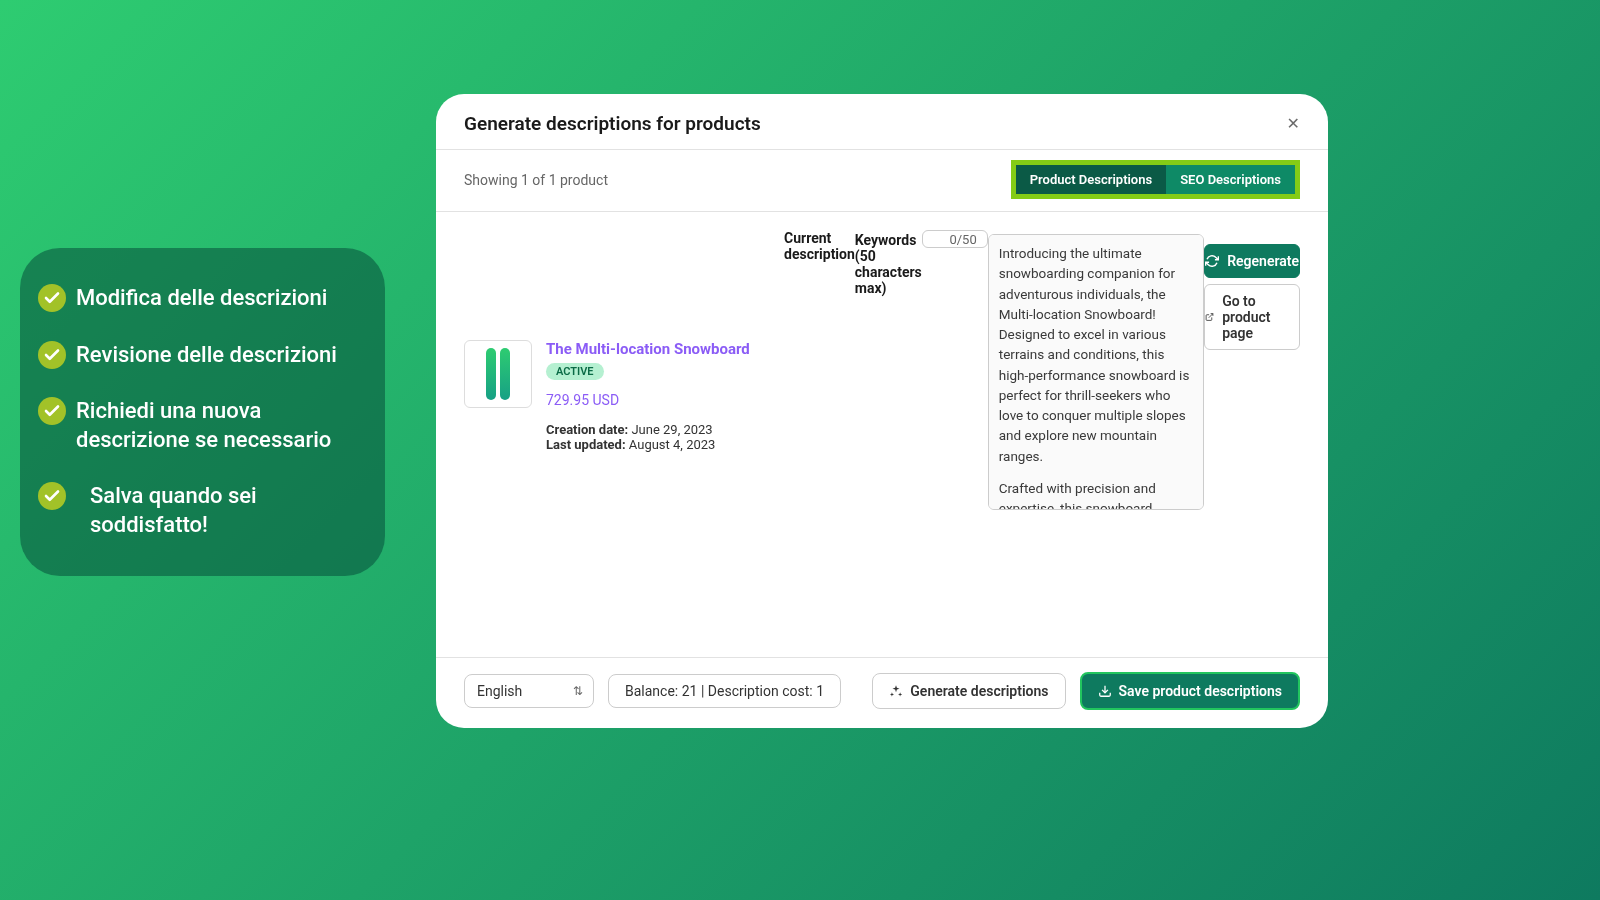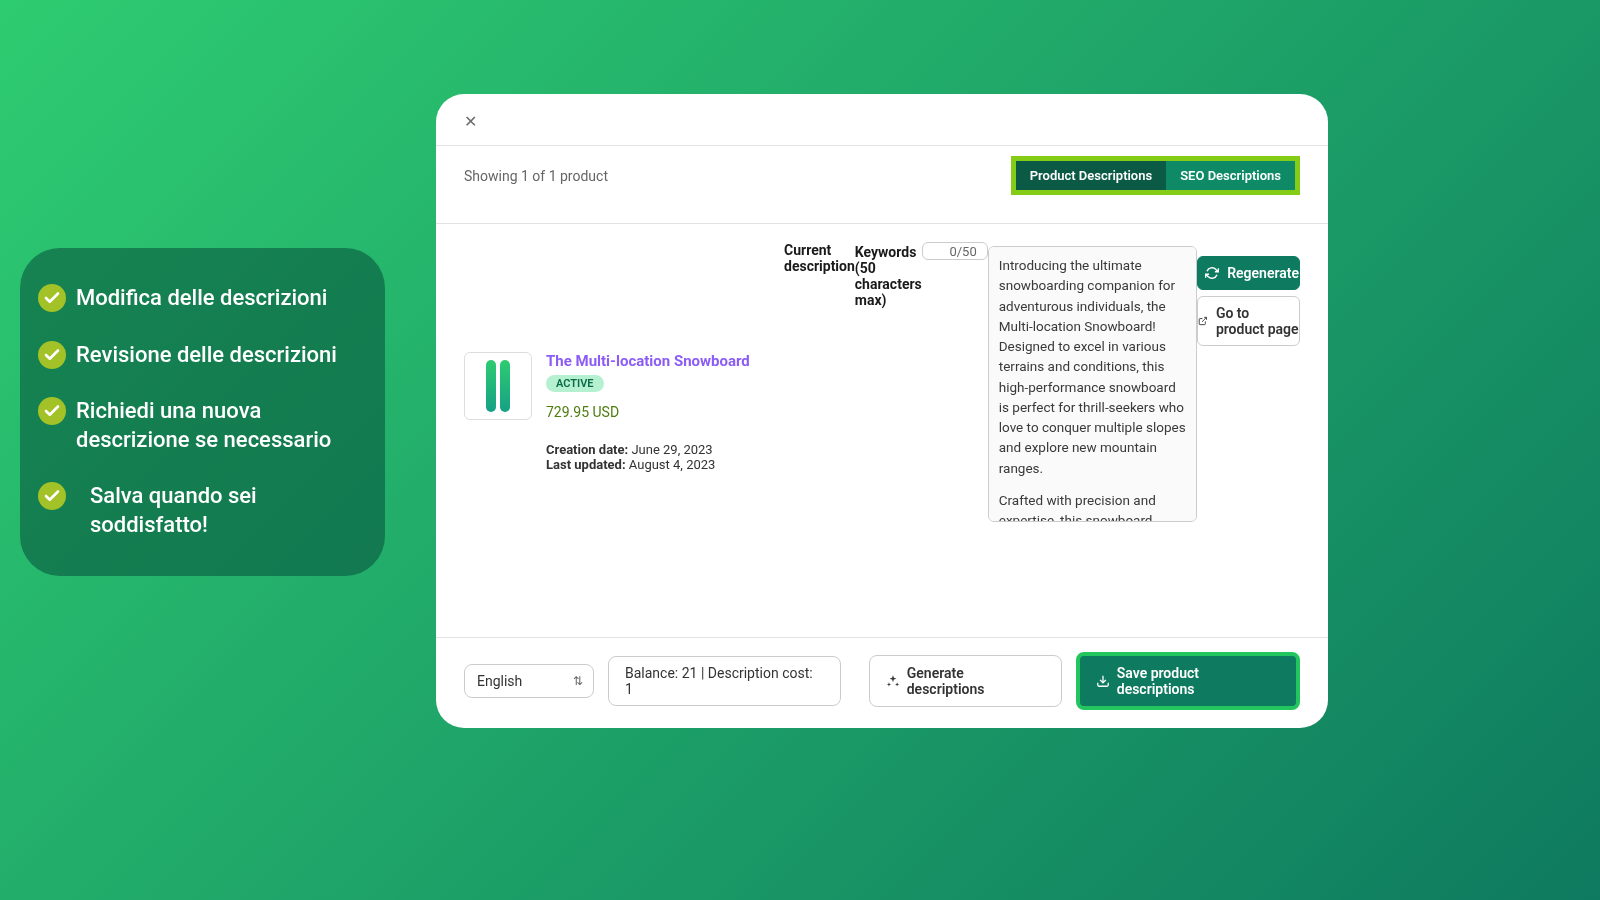--- a/index.html
+++ b/index.html
@@ -54,21 +54,21 @@
 }
 .m-header {
   padding: 18px 28px 14px;
   display: flex; justify-content: space-between; align-items: center;
   border-bottom: 1px solid #e2e2e2;
 }
 .m-title { font-size: 19px; font-weight: 600; color: #1a1a1a; }
 .close { font-size: 16px; color: #6b6b6b; cursor: pointer; }
 
 .m-sub {
-  padding: 10px 28px 28px;
+  padding: 10px 28px 12px;
   display: flex; justify-content: space-between; align-items: center;
   border-bottom: 1px solid #e2e2e2;
   gap: 34px;
 }
 .showing { font-size: 14px; color: #666; }
 .tabs {
   display: flex; border-radius: 0; overflow: hidden;
   border: 5px solid #84cc16;
 }
 .tab {
@@ -95,21 +95,21 @@
   width: 10px; height: 52px; border-radius: 5px;
   background: linear-gradient(180deg, #2ecc71, #16a085);
 }
 .pinfo { font-size: 14px; color: #333; }
 .pname { font-size: 15px; font-weight: 700; color: #8b5cf6; margin-bottom: 4px; }
 .badge {
   display: inline-block; font-size: 11px; font-weight: 600;
   background: #b5f0d1; color: #0b6b46; padding: 2px 10px;
   border-radius: 10px; margin-bottom: 12px;
 }
-.price { color: #4d7c0f; margin-bottom: 22px; }
+.price { color: #8b5cf6; margin-bottom: 14px; }
 .meta { font-size: 13px; color: #333; }
 .meta b { font-weight: 700; }
 
 .right { flex: 1; display: flex; flex-direction: row; }
 .label { font-size: 14px; font-weight: 700; color: #1a1a1a; margin-bottom: 6px; }
 .kbox {
   position: relative; border: 1px solid #ccc; border-radius: 6px;
   height: 18px; margin-bottom: 10px;
 }
 .kbox input {
@@ -130,21 +130,21 @@
 }
 .desc p { margin-bottom: 12px; }
 
 .btnrow { margin-top: 8px; }
 .btn-full {
   width: 100%; border-radius: 6px; padding: 8px 0;
   font-size: 14px; font-weight: 600; cursor: pointer;
   display: flex; align-items: center; justify-content: center; gap: 8px;
   margin-top: 6px;
 }
-.btn-primary { background: #0e7a5f; color: #fff; border: 1px solid #0e7a5f; padding-left: 7px; }
+.btn-primary { background: #0e7a5f; color: #fff; border: 1px solid #0e7a5f; }
 .btn-outline { background: #fff; color: #333; border: 1px solid #ccc; }
 .btn-full svg { width: 14px; height: 14px; }
 
 .m-footer {
   border-top: 1px solid #e2e2e2;
   padding: 14px 28px 18px;
   display: flex; align-items: center; gap: 14px;
 }
 .select {
   border: 1px solid #ccc; border-radius: 8px; padding: 8px 34px 8px 12px;
@@ -158,21 +158,21 @@
 .balance {
   border: 1px solid #ccc; border-radius: 8px; padding: 8px 16px;
   font-size: 14px; color: #333; background: #fff;
 }
 .spacer { flex: 1; }
 .btn {
   border-radius: 8px; padding: 9px 16px; font-size: 14px; font-weight: 600;
   cursor: pointer; display: flex; align-items: center; gap: 7px;
 }
 .btn-gen { background: #fff; border: 1px solid #ccc; color: #333; }
-.btn-save { background: #0e7a5f; border: 4px solid #22c55e; color: #fff; align-items: center; }
+.btn-save { background: #0e7a5f; border: 2px solid #22c55e; color: #fff; align-items: center; }
 .btn svg { width: 14px; height: 14px; }
 </style>
 </head>
 <body>
 
 <div class="bullets">
   <div class="bullet">
     <span class="check">
         <svg viewBox="0 0 24 24" fill="none" stroke="#fff" stroke-width="3.5" stroke-linecap="round" stroke-linejoin="round">
           <polyline points="20 6 9 17 4 12"></polyline>
@@ -201,20 +201,21 @@
         <svg viewBox="0 0 24 24" fill="none" stroke="#fff" stroke-width="3.5" stroke-linecap="round" stroke-linejoin="round">
           <polyline points="20 6 9 17 4 12"></polyline>
         </svg>
       </span>
     <span class="bullet-text bullet-sub">Salva quando sei soddisfatto!</span>
   </div>
 </div>
 
 <div class="modal">
   <div class="m-header">
+    <div class="m-title">Generate descriptions for products</div>
     <div class="close">✕</div>
   </div>
 
   <div class="m-sub">
     <div class="showing">Showing 1 of 1 product</div>
     <div class="tabs">
       <div class="tab">Product Descriptions</div>
       <div class="tab active">SEO Descriptions</div>
     </div>
   </div>

